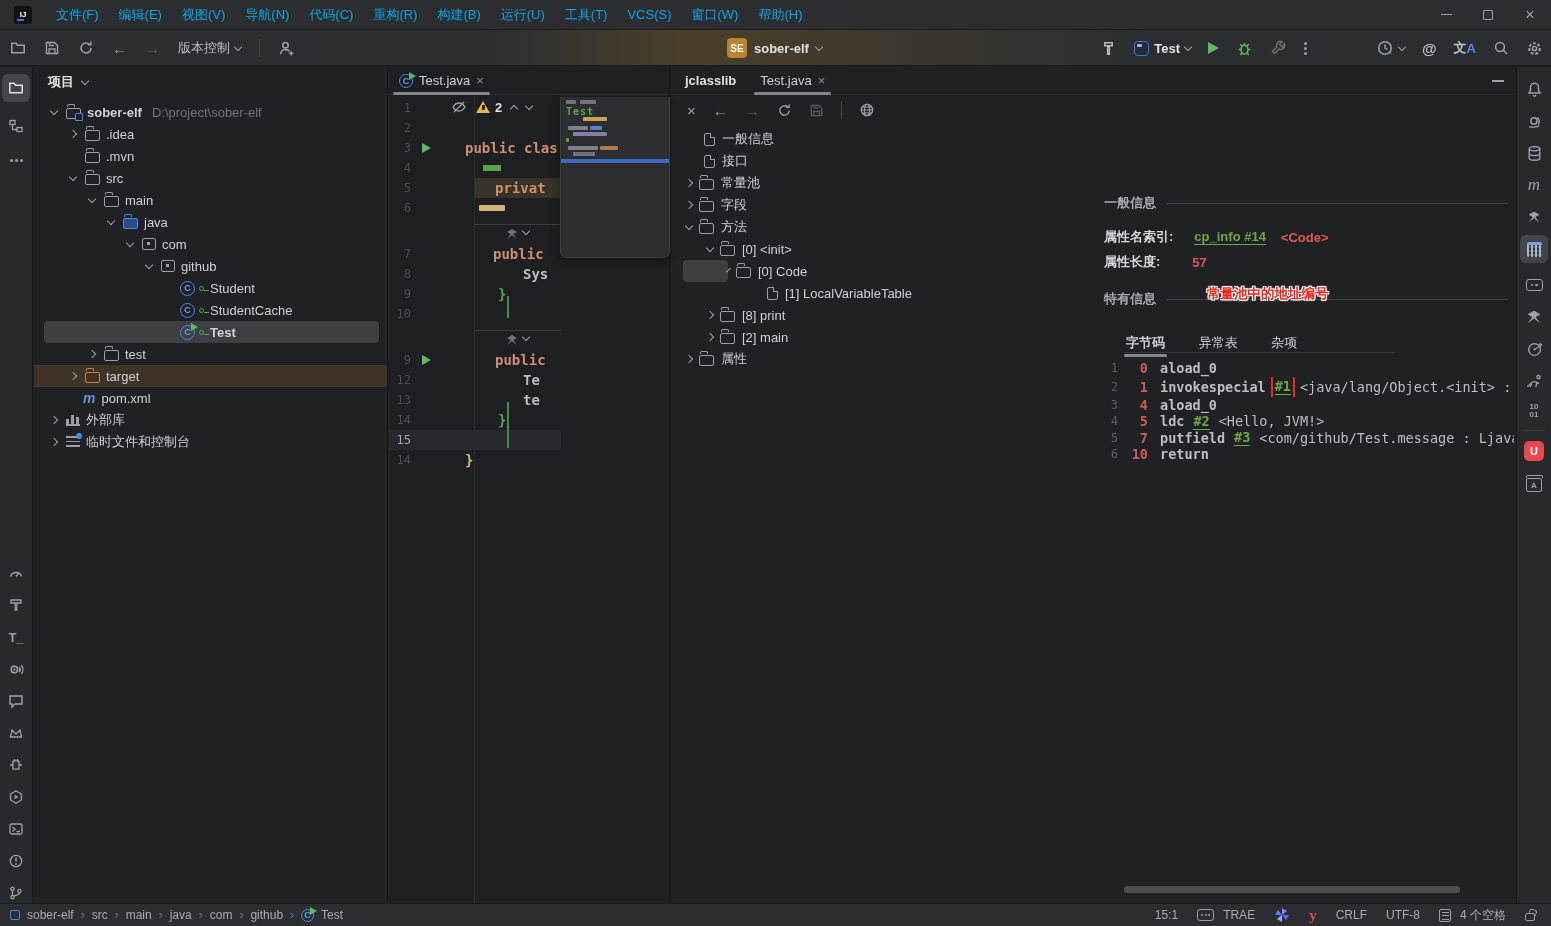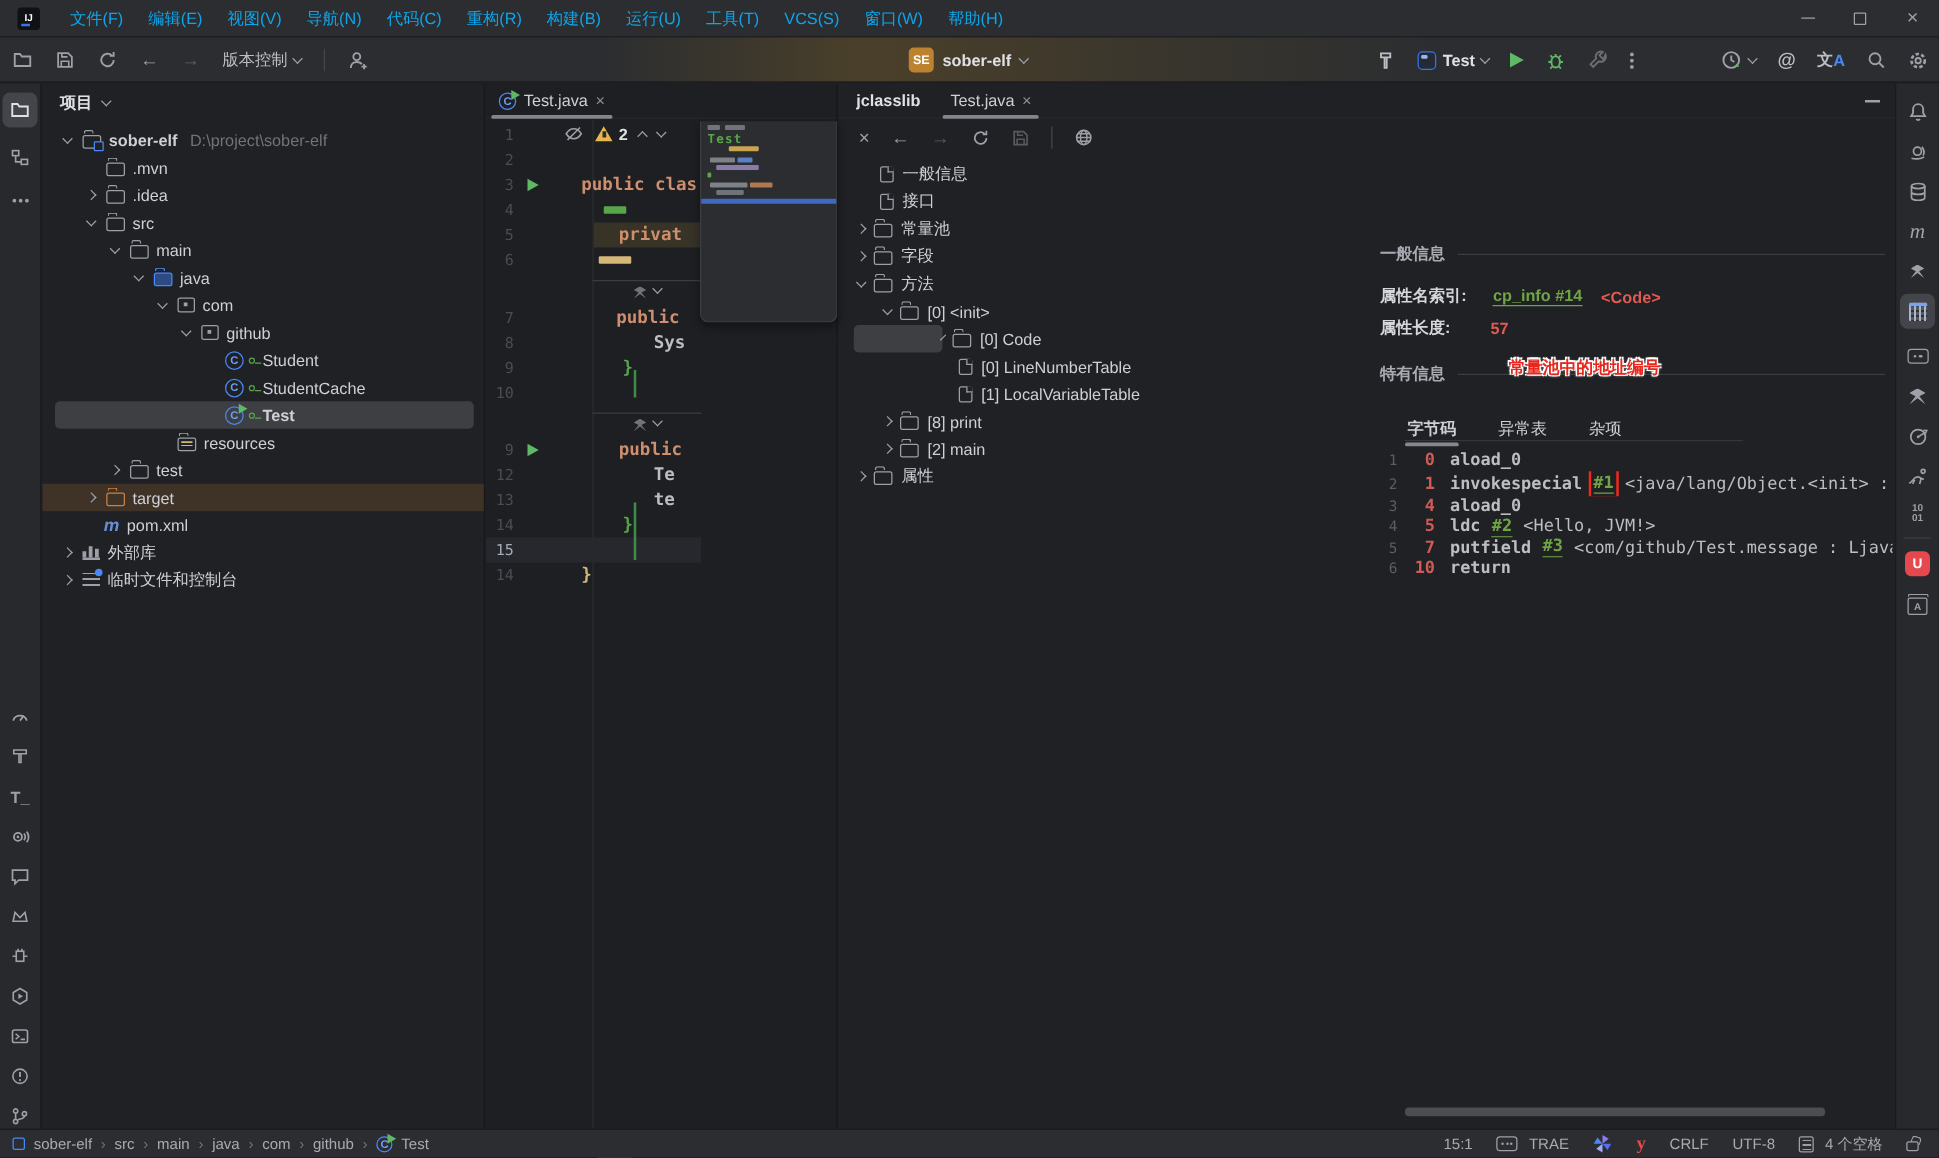--- a/index.html
+++ b/index.html
@@ -432,30 +432,30 @@
   <div style="padding-top:4px">
     <div class="prow" style="padding-left:14px">
         <span class="cs">
           <span class="chev down"></span>
         </span>
         <span class="ifold root"></span>
         <b>sober-elf</b>
         <span class="dpath">D:\project\sober-elf</span>
       </div>
     <div class="prow" style="padding-left:33px">
+        <span class="cs">
+          <span class="chev right"></span>
+        </span>
+        <span class="ifold"></span>
+        <span>.idea</span>
+      </div>
+    <div class="prow" style="padding-left:33px">
         <span class="cs"></span>
         <span class="ifold"></span>
         <span>.mvn</span>
-      </div>
-    <div class="prow" style="padding-left:33px">
-        <span class="cs">
-          <span class="chev right"></span>
-        </span>
-        <span class="ifold"></span>
-        <span>.idea</span>
       </div>
     <div class="prow" style="padding-left:33px">
         <span class="cs">
           <span class="chev down"></span>
         </span>
         <span class="ifold"></span>
         <span>src</span>
       </div>
     <div class="prow" style="padding-left:52px">
         <span class="cs">
@@ -492,25 +492,20 @@
       </div>
     <div class="prow" style="padding-left:146px">
         <span class="iclass">C</span>
         <span class="ikey"></span>
         <span>StudentCache</span>
       </div>
     <div class="prow sel" style="padding-left:136px">
         <span class="iclass run">C</span>
         <span class="ikey"></span>
         <b>Test</b>
-      </div>
-    <div class="prow" style="padding-left:90px">
-        <span class="cs"></span>
-        <span class="ifold res"></span>
-        <span>resources</span>
       </div>
     <div class="prow" style="padding-left:52px">
         <span class="cs">
           <span class="chev right"></span>
         </span>
         <span class="ifold"></span>
         <span>test</span>
       </div>
     <div class="prow brown" style="padding-left:33px">
         <span class="cs">
@@ -721,28 +716,24 @@
     <div class="jrow" style="padding-left:15px">
         <span class="chev down"></span>
         <span class="ifold"></span>
         <span>方法</span>
       </div>
     <div class="jrow" style="padding-left:36px">
         <span class="chev down"></span>
         <span class="ifold"></span>
         <span>[0] &lt;init&gt;</span>
       </div>
-    <div class="jrow sel" style="padding-left:71px">
+    <div class="jrow sel" style="padding-left:45px">
         <span class="chev down"></span>
         <span class="ifold"></span>
         <span>[0] Code</span>
-      </div>
-    <div class="jrow" style="padding-left:96px">
-        <span class="idoc"></span>
-        <span>[0] LineNumberTable</span>
       </div>
     <div class="jrow" style="padding-left:96px">
         <span class="idoc"></span>
         <span>[1] LocalVariableTable</span>
       </div>
     <div class="jrow" style="padding-left:36px">
         <span class="chev right"></span>
         <span class="ifold"></span>
         <span>[8] print</span>
       </div>

